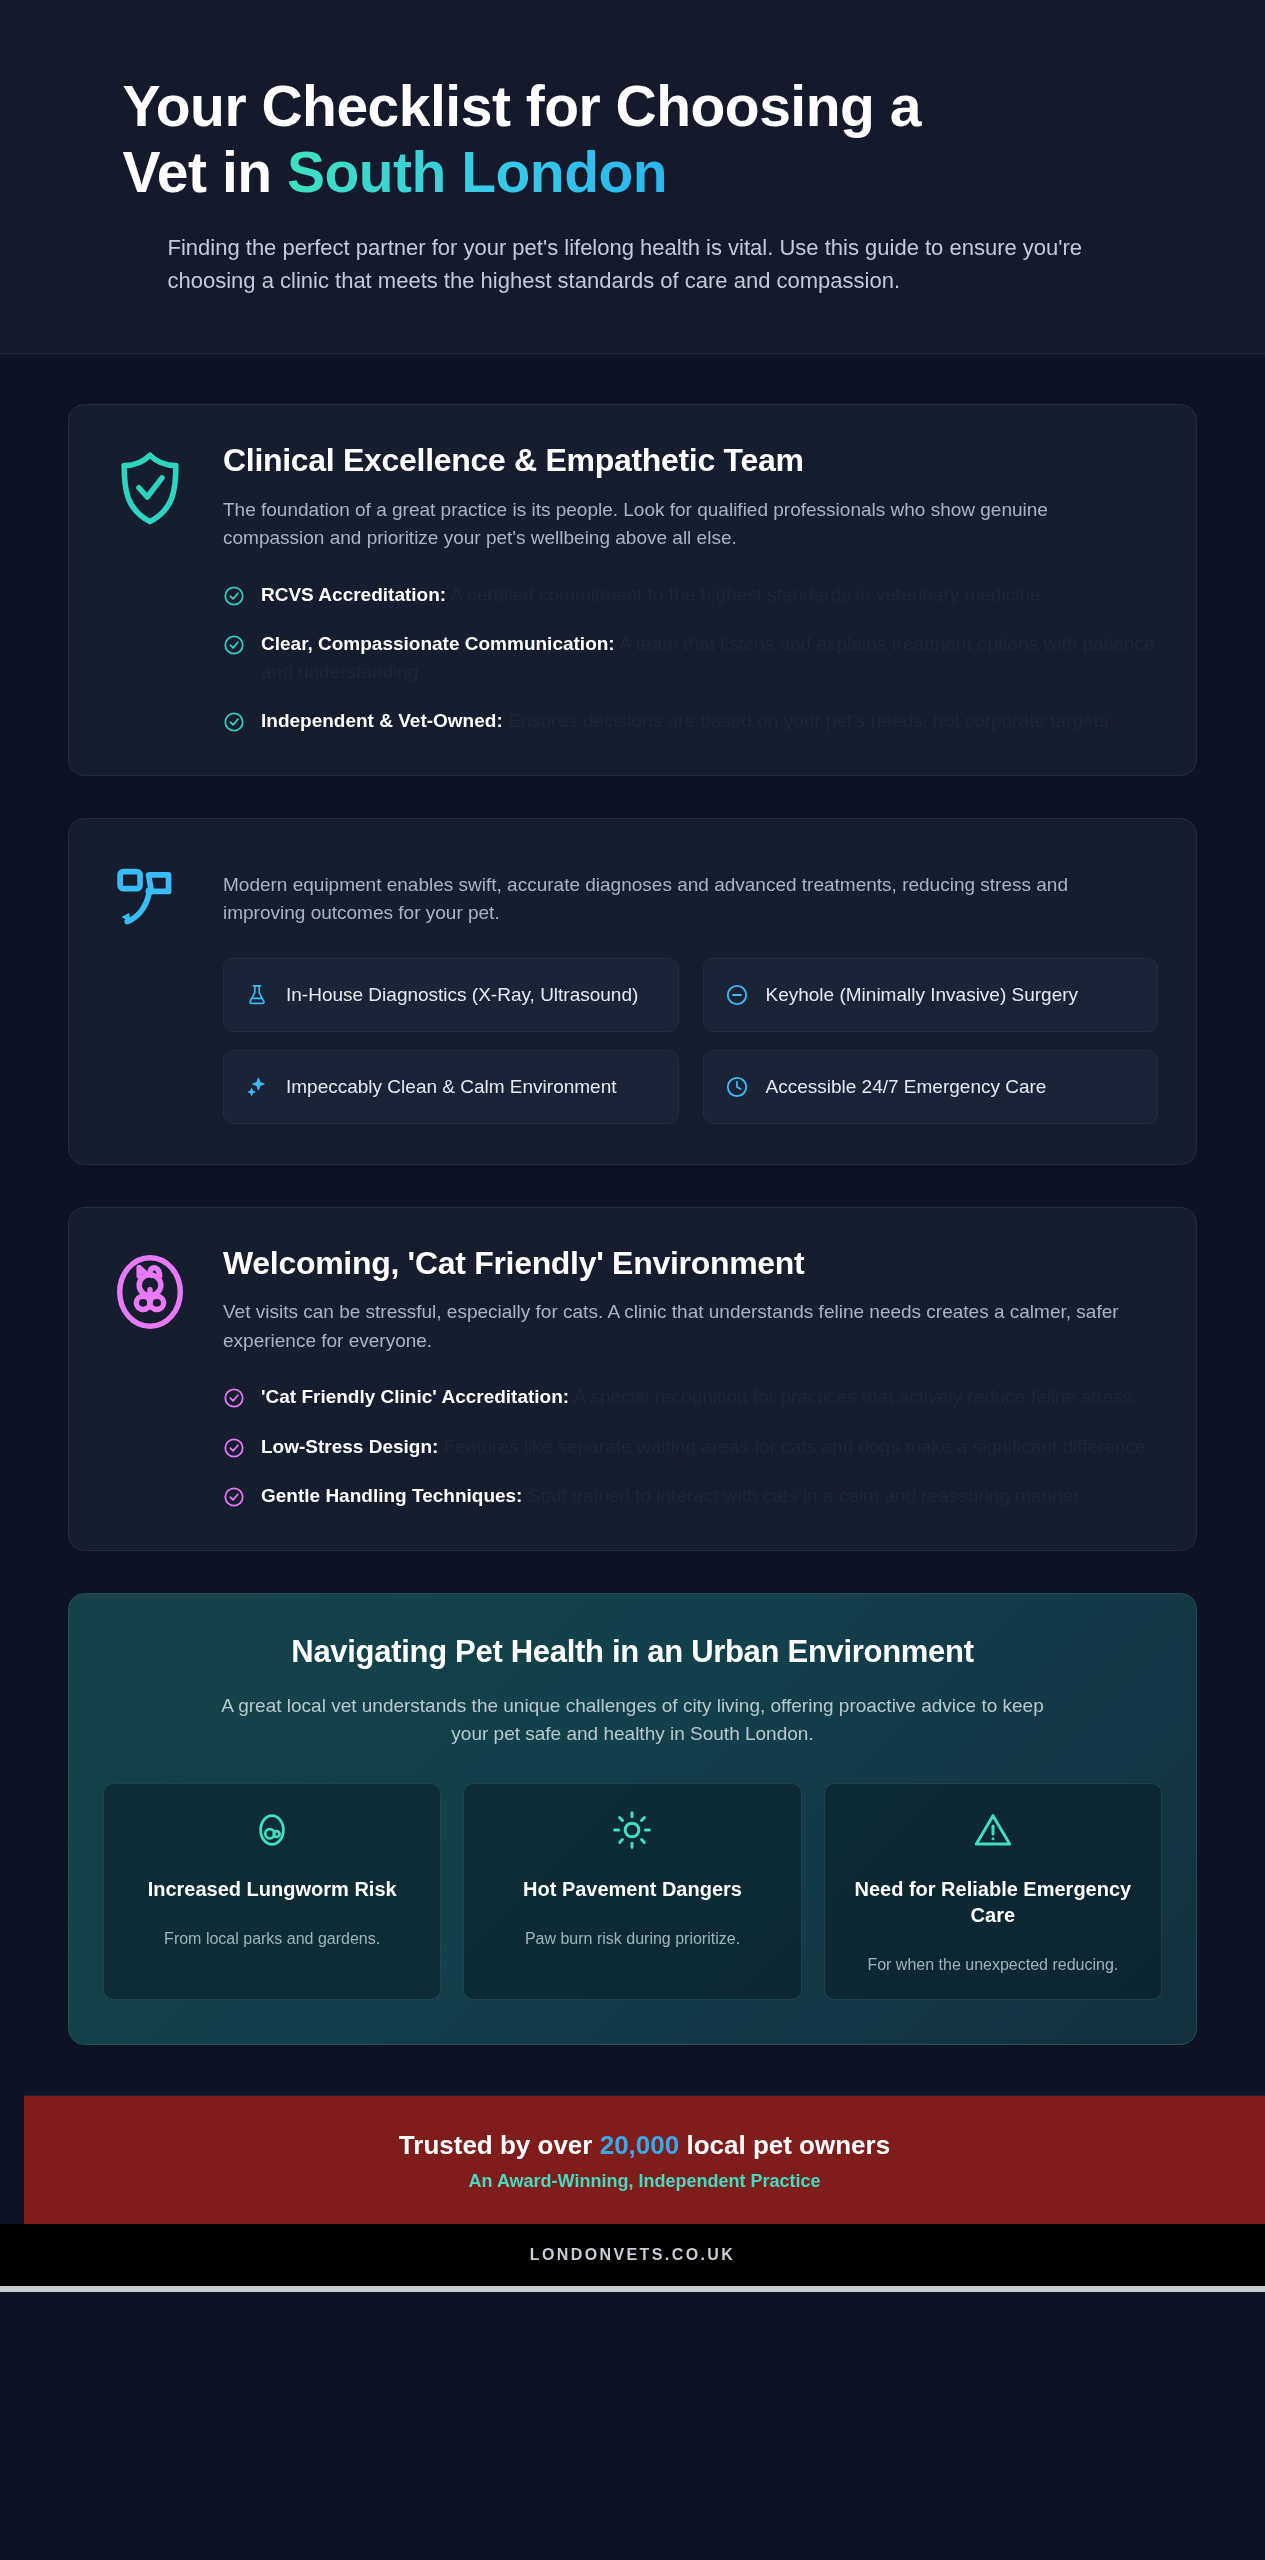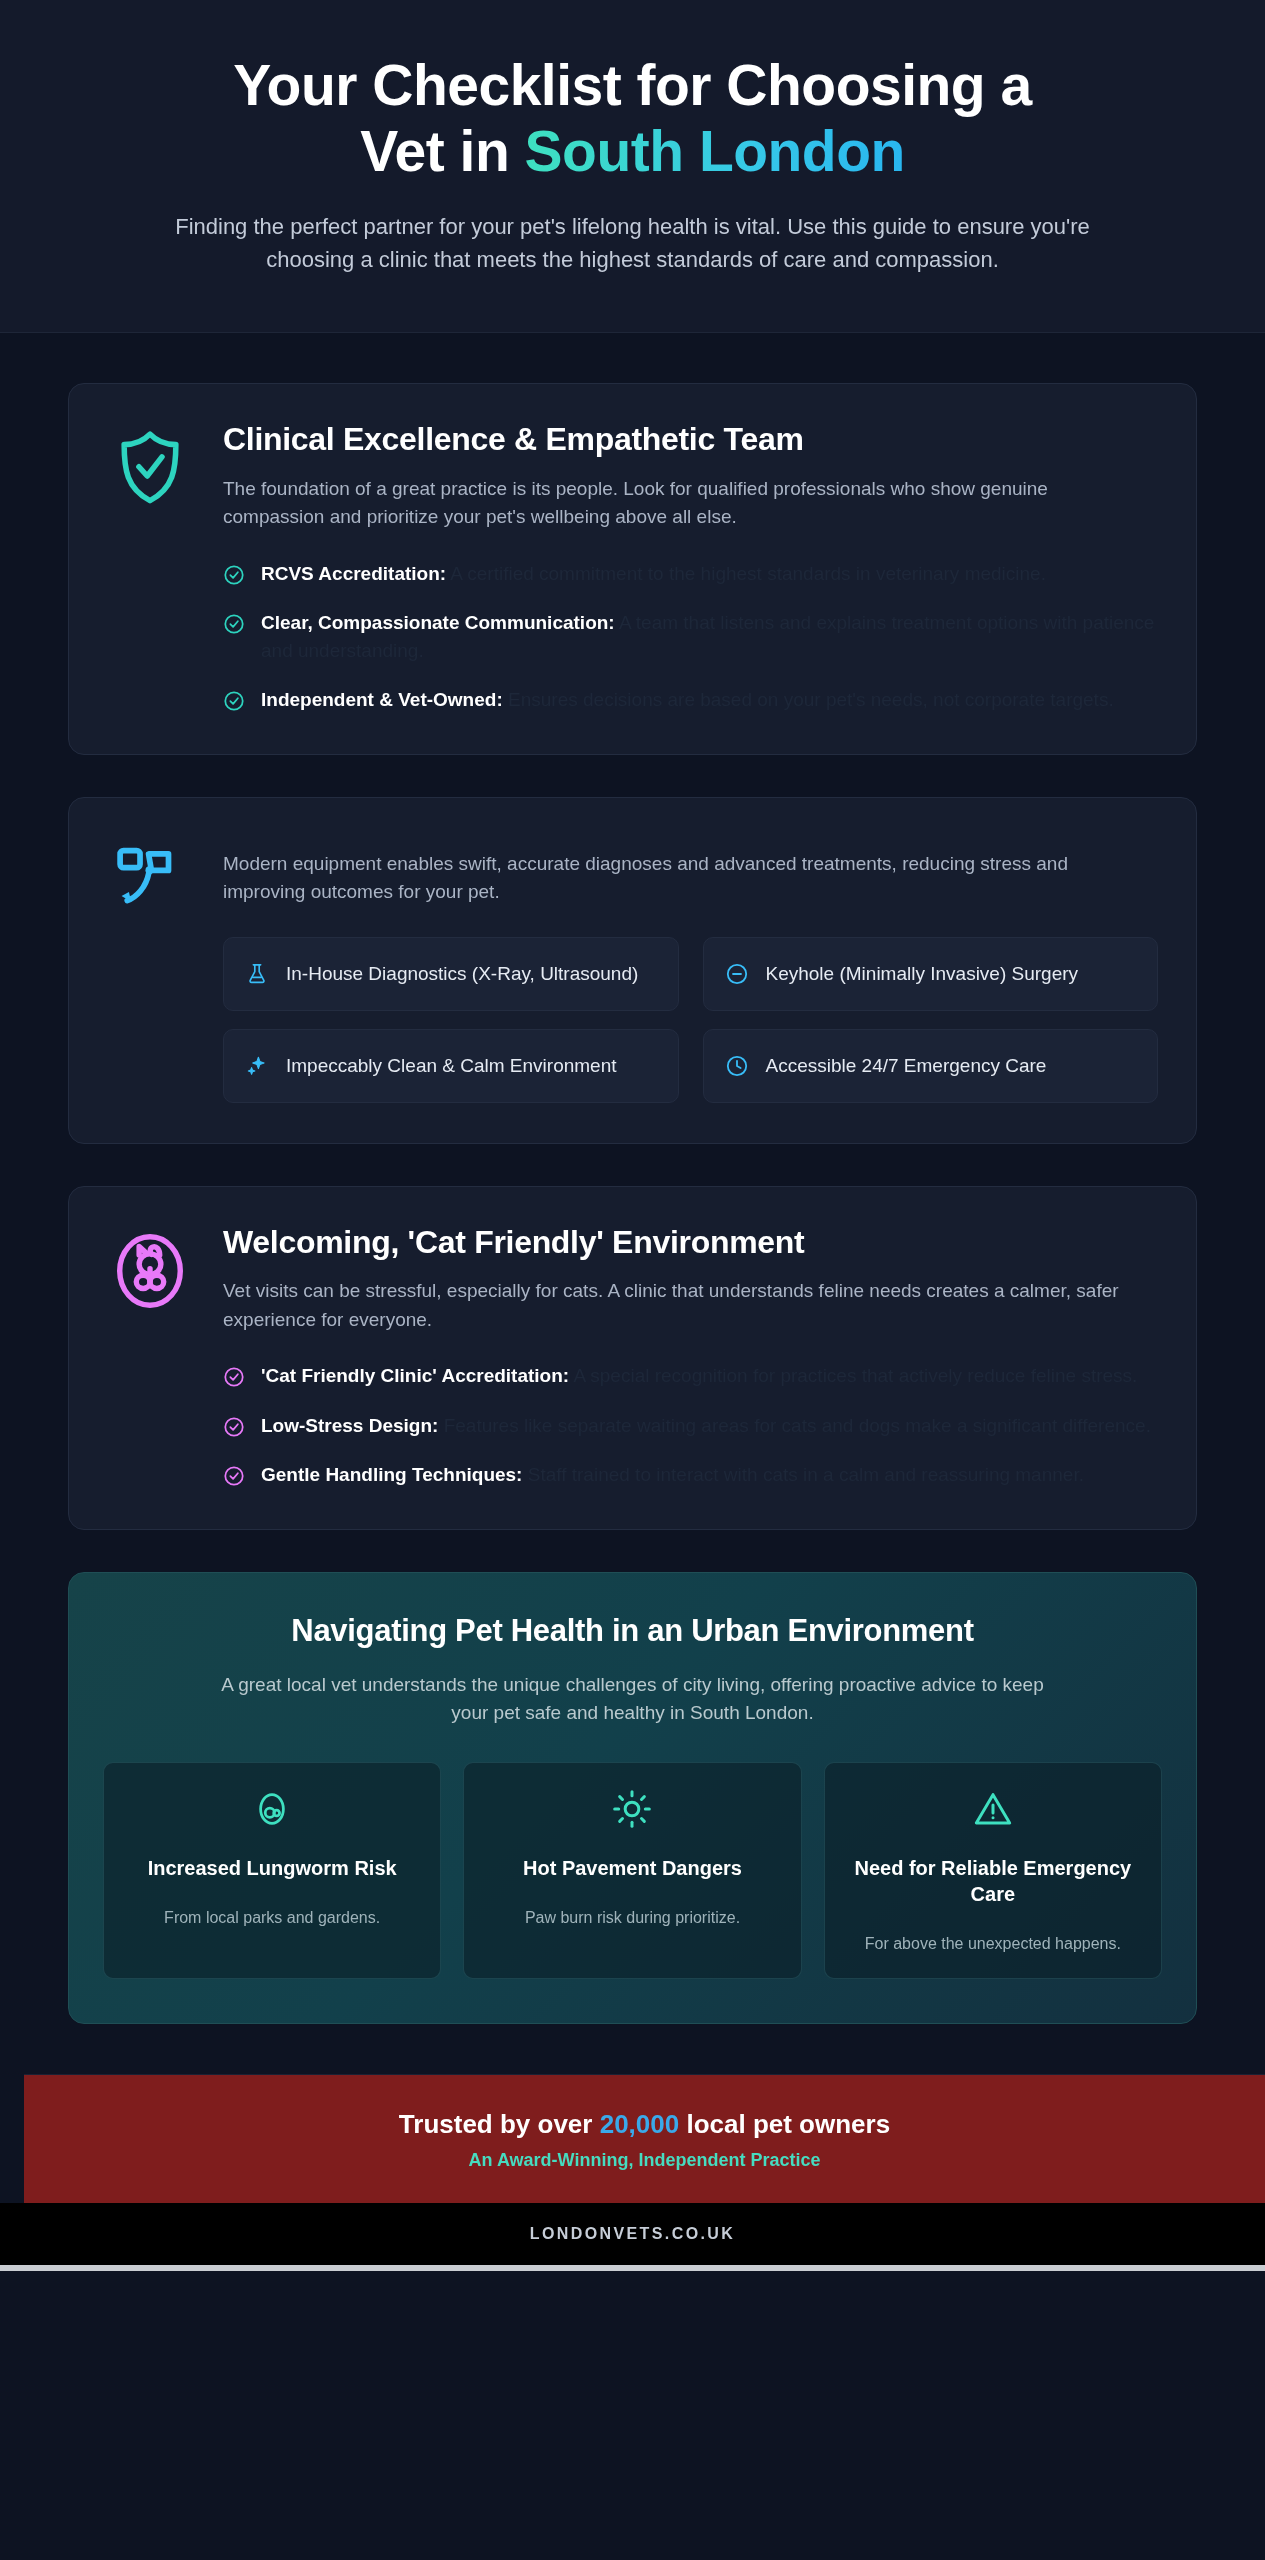--- a/index.html
+++ b/index.html
@@ -13,22 +13,21 @@
     width: 1265px;
     min-height: 2560px;
     background: #0d1322;
     display: flex;
     flex-direction: column;
   }
 
   
   .header {
     background: #141a2b;
-    padding: 52px 60px 56px 60px;
-    text-align: center;
+    padding: 73px 60px 56px 60px;
     border-bottom: 1px solid #1e2638;
   }
   .header-title {
     font-size: 57px;
     line-height: 1.16;
     font-weight: 700;
     color: #ffffff;
     letter-spacing: -0.5px;
     max-width: 1020px;
     margin: 0 auto;
@@ -432,21 +431,21 @@
         </div>
         <div class="urban-item">
           <span class="urban-icon">
             <svg width="40" height="40" viewBox="0 0 24 24" fill="none" stroke="#3ee0c0" stroke-width="1.8" stroke-linecap="round" stroke-linejoin="round">
                 <path d="M12 3.4 L22 20.4 L2 20.4 Z"></path>
                 <path d="M12 9.6 L12 14.4"></path>
                 <path d="M12 17.2 L12 17.3"></path>
               </svg>
           </span>
           <div class="urban-item-title">Need for Reliable Emergency Care</div>
-          <div class="urban-item-sub">For above the unexpected happens.</div>
+          <div class="urban-item-sub">For when the unexpected reducing.</div>
         </div>
       </div>
     </div>
   </div>
 
   <div class="trust">
     <div class="trust-main"><span>Trusted by over </span><span class="num">20,000</span><span> local pet owners</span></div>
     <div class="trust-sub">An Award-Winning, Independent Practice</div>
   </div>
 

